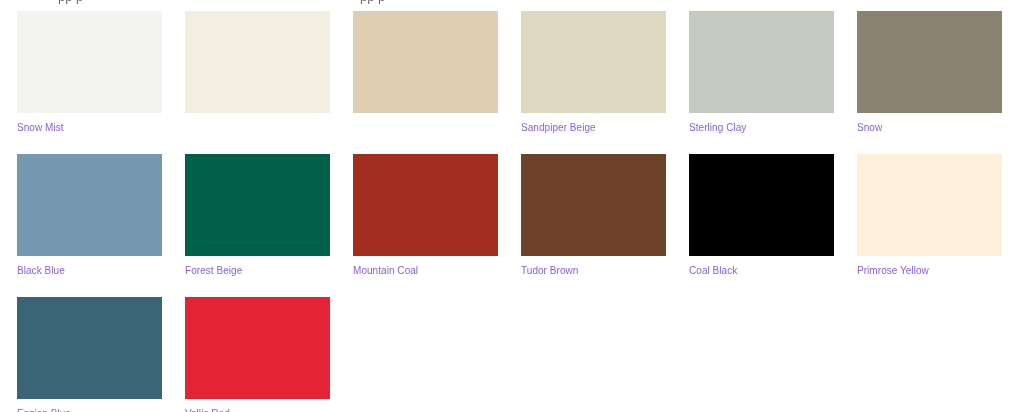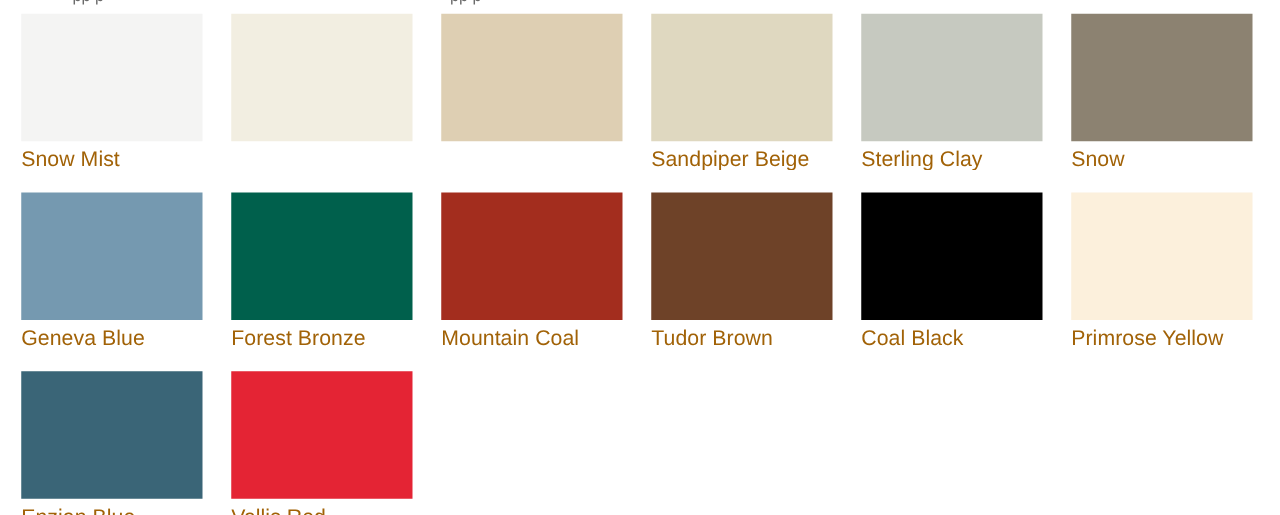--- a/index.html
+++ b/index.html
@@ -61,23 +61,23 @@
   .swatch-chip {
     display: block;
     width: 145px;
     height: 102px;
     box-sizing: border-box;
   }
 
   .swatch-label {
     display: block;
     margin-top: 7px;
-    font-size: 17px;
+    font-size: 10px;
     line-height: 16px;
-    color: #a16207;
+    color: #8b5cf6;
     letter-spacing: 0.05px;
     white-space: nowrap;
     overflow: hidden;
   }
 
   
   .swatch-grid > .swatch-cell:nth-child(-n+6) .swatch-chip {
     height: 102px;
   }
 </style>
@@ -109,25 +109,25 @@
       <div class="swatch-cell">
         <span class="swatch-chip" style="background-color: rgb(198, 201, 192);"></span>
         <span class="swatch-label">Sterling Clay</span>
       </div>
       <div class="swatch-cell">
         <span class="swatch-chip" style="background-color: rgb(140, 130, 113);"></span>
         <span class="swatch-label">Snow</span>
       </div>
       <div class="swatch-cell">
         <span class="swatch-chip" style="background-color: rgb(117, 153, 176);"></span>
-        <span class="swatch-label">Geneva Blue</span>
+        <span class="swatch-label">Black Blue</span>
       </div>
       <div class="swatch-cell">
         <span class="swatch-chip" style="background-color: rgb(0, 96, 76);"></span>
-        <span class="swatch-label">Forest Bronze</span>
+        <span class="swatch-label">Forest Beige</span>
       </div>
       <div class="swatch-cell">
         <span class="swatch-chip" style="background-color: rgb(163, 45, 30);"></span>
         <span class="swatch-label">Mountain Coal</span>
       </div>
       <div class="swatch-cell">
         <span class="swatch-chip" style="background-color: rgb(110, 66, 40);"></span>
         <span class="swatch-label">Tudor Brown</span>
       </div>
       <div class="swatch-cell">

